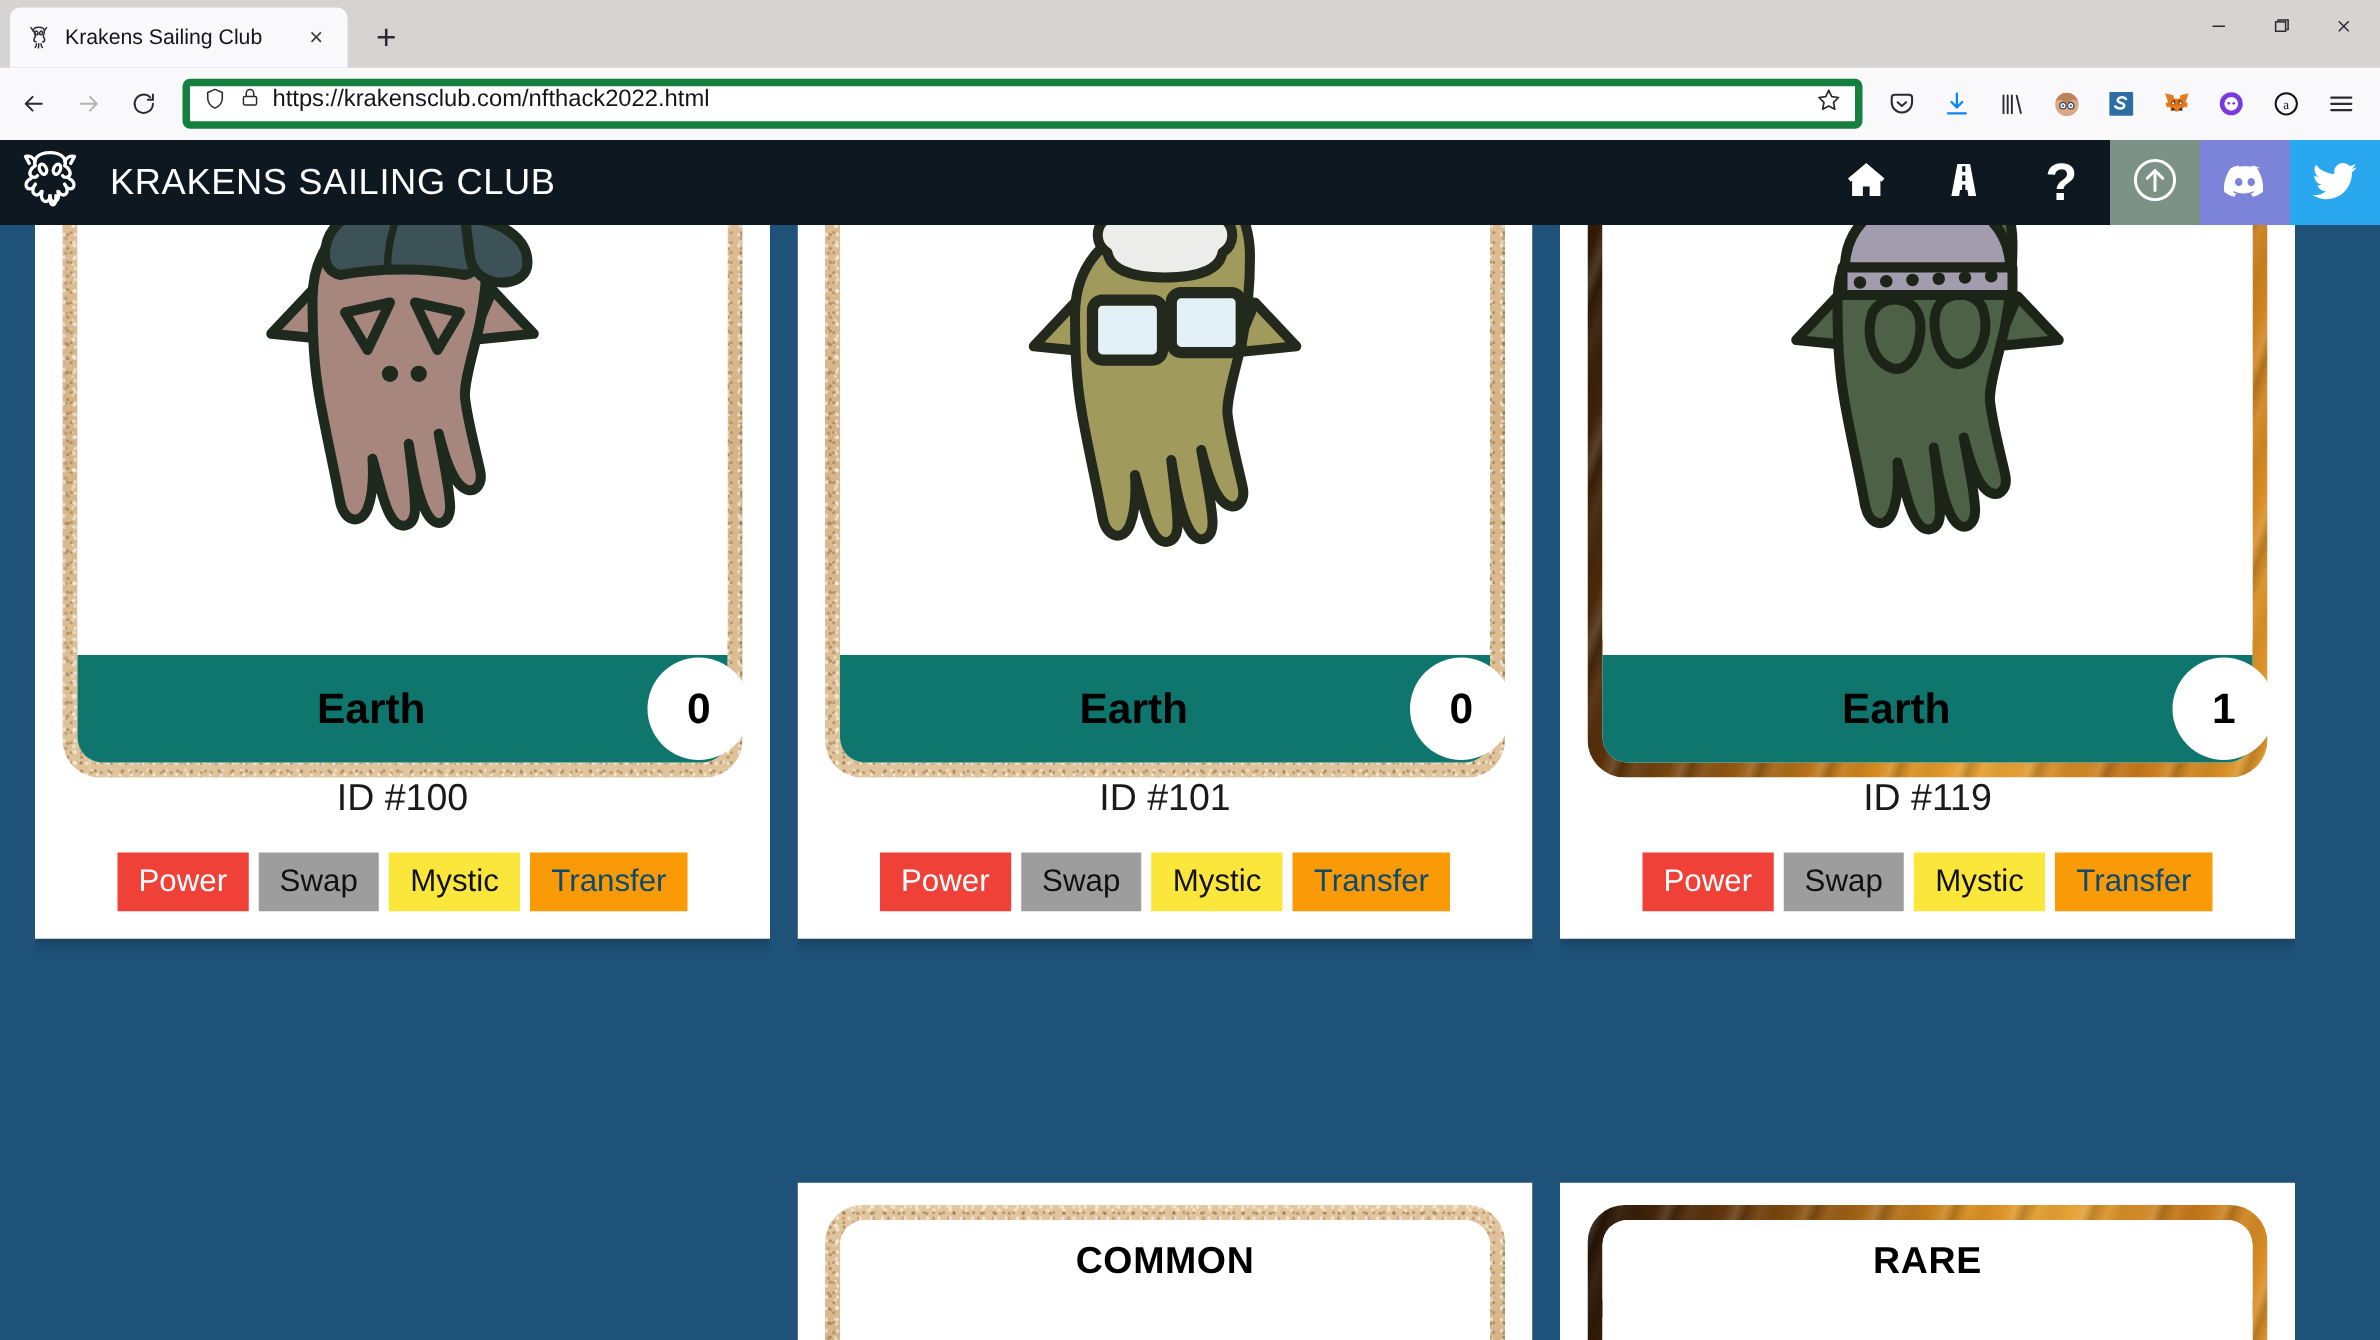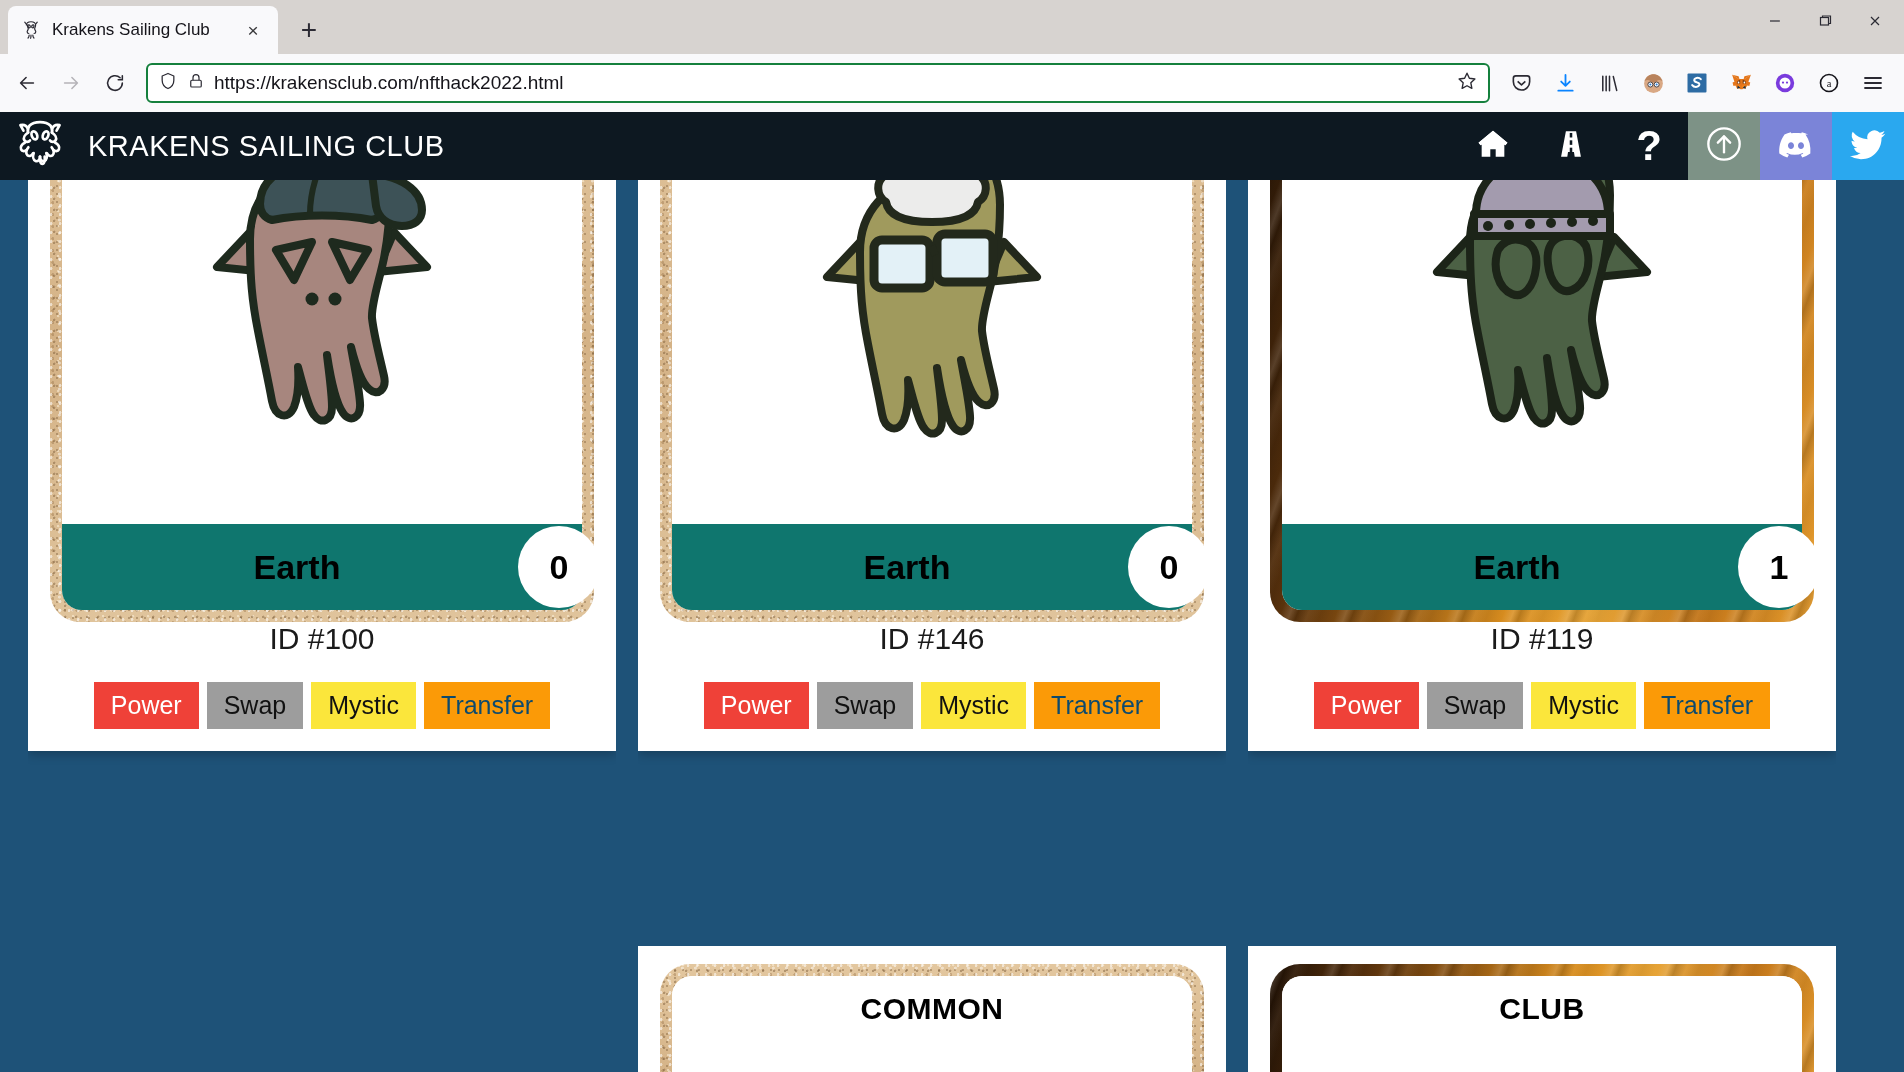--- a/index.html
+++ b/index.html
@@ -52,22 +52,22 @@
     display: flex; align-items: center; padding: 0 6px; gap: 2px;
   }
   .navbtn {
     width: 42px; height: 42px; flex: none;
     display: flex; align-items: center; justify-content: center;
     color: #2b2a33;
   }
   .navbtn.dim { color: #b5b3b8; }
   .urlbar {
     flex: 1; height: 40px; margin: 0 8px;
-    background: #ffffff; border: 2px solid #15803d; border-radius: 6px;
-    display: flex; align-items: center; padding: 0 10px; gap: 9px;
+    background: #ffffff; border: 6px solid #15803d; border-radius: 6px;
+    display: flex; align-items: flex-start; padding: 0 10px; gap: 9px;
   }
   .url-text {
     flex: 1; font-size: 19px; color: #15141a;
     white-space: nowrap; overflow: hidden;
   }
   .tb-icons { display: flex; align-items: center; gap: 2px; padding-right: 4px; }
   .tb-icon {
     width: 42px; height: 42px;
     display: flex; align-items: center; justify-content: center;
   }
@@ -484,21 +484,21 @@
                 </svg>
               </div>
               <div class="statbar">
                 <div class="statbar-white">
                   <span class="element-name">Earth</span>
                 </div>
                 <div class="power-circle">0</div>
               </div>
             </div>
           </div>
-          <div class="id-label">ID #146</div>
+          <div class="id-label">ID #101</div>
           <div class="actions">
             <button class="action power">Power</button>
             <button class="action swap">Swap</button>
             <button class="action mystic">Mystic</button>
             <button class="action transfer">Transfer</button>
           </div>
         </div>
       </div>
 
       <div class="cardslot row1">
@@ -567,21 +567,21 @@
             </div>
           </div>
         </div>
       </div>
 
       <div class="cardslot row2">
         <div class="nftcard">
           <div class="frame rare">
             <div class="frame-inner">
               <div class="rarity-band">
-                <span class="rarity-text">CLUB</span>
+                <span class="rarity-text">RARE</span>
               </div>
               <div class="band-sep"></div>
               <div class="art">
                 <svg width="300" height="130" viewBox="0 0 300 130"></svg>
               </div>
             </div>
           </div>
         </div>
       </div>
 

